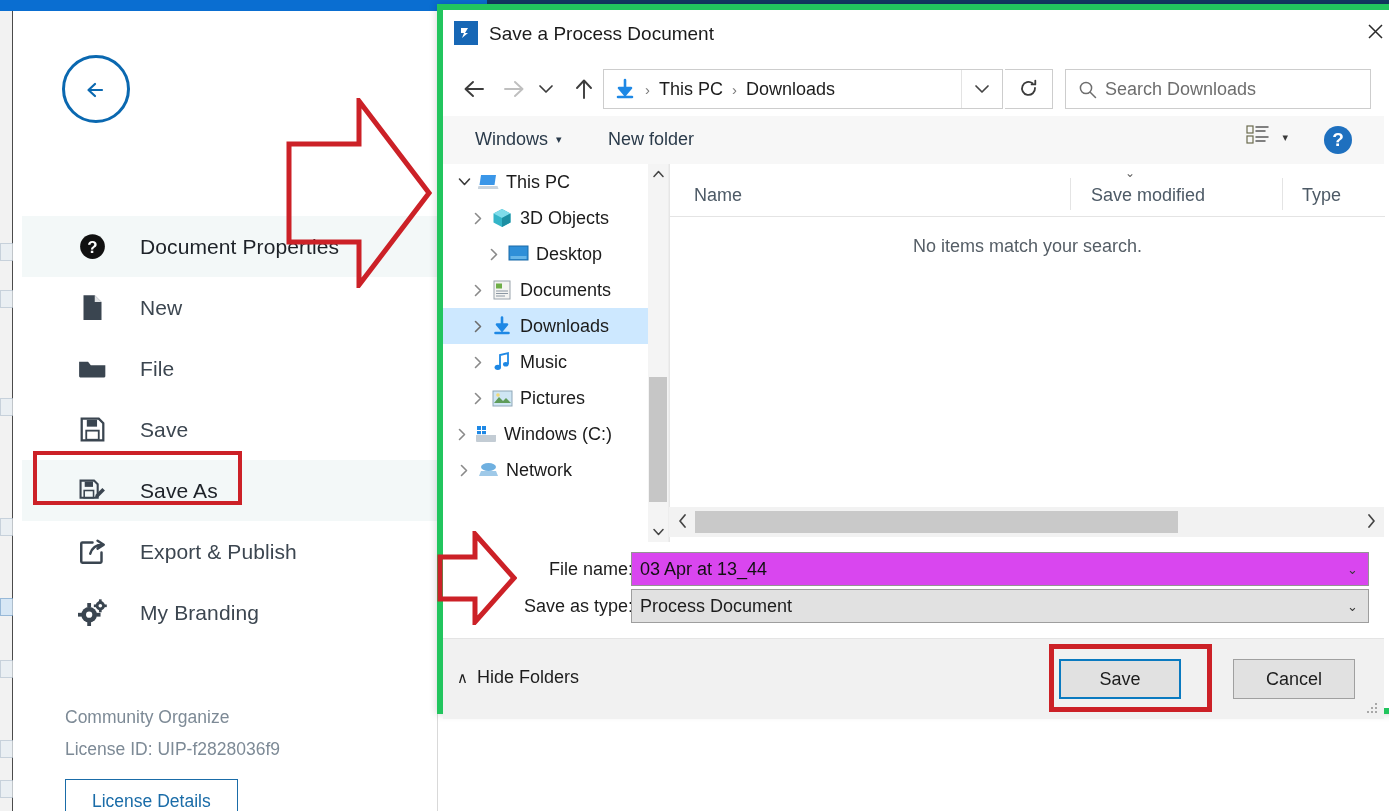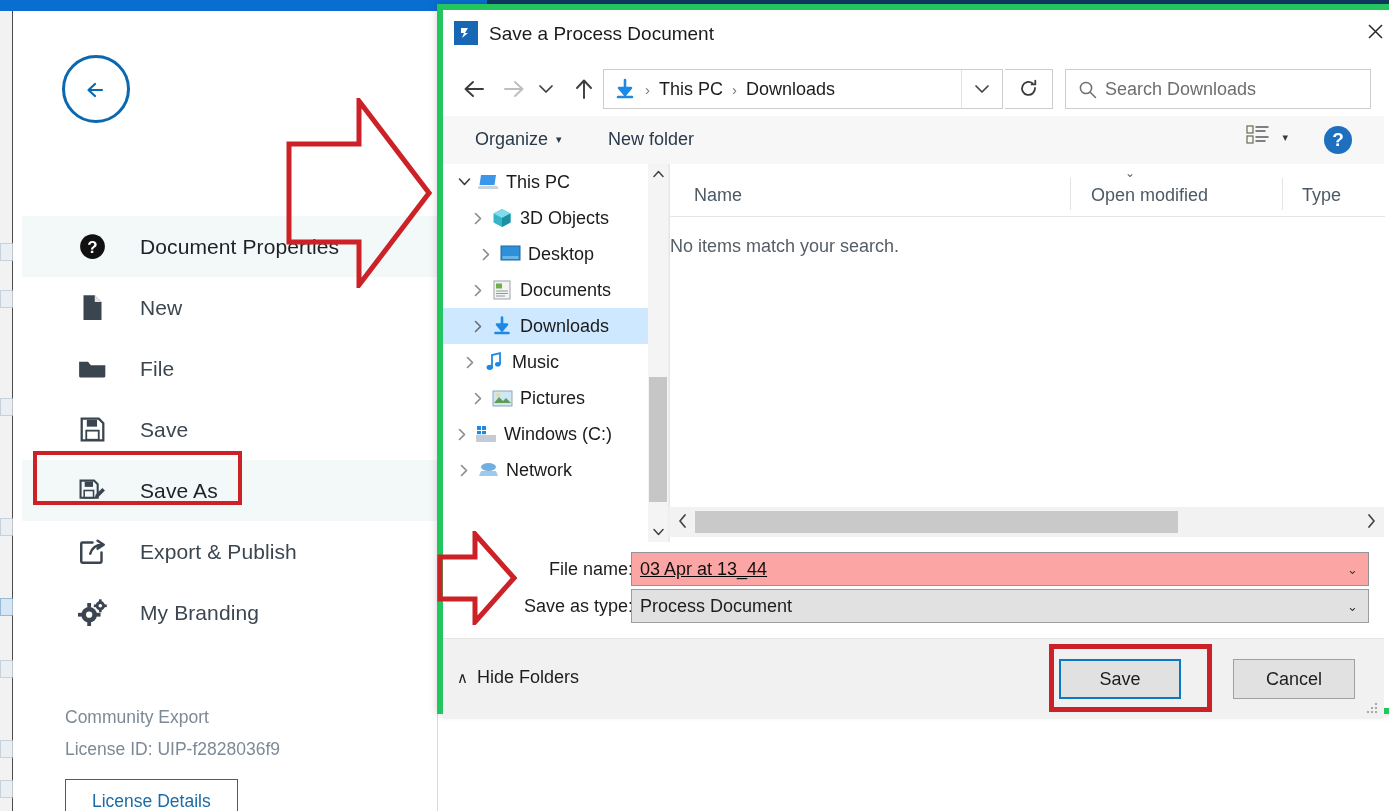--- a/index.html
+++ b/index.html
@@ -365,21 +365,21 @@
   }
   #sort-indicator {
     position: absolute;
     left: 455px; top: 2px;
     color: #636363; font-size: 12px;
   }
   #empty-message {
     position: absolute;
     top: 72px;
     width: 715px;
-    text-align: left;
+    text-align: center;
     font-size: 18px;
     color: #555e66;
   }
 
   #hscrollbar {
     position: absolute;
     left: 226px; top: 497px;
     width: 715px; height: 30px;
     background: #f2f2f2;
     display: flex; align-items: center;
@@ -411,25 +411,24 @@
     width: 110px;
     text-align: right;
     font-size: 18px;
     color: #1d1d1d;
   }
   #filename-input {
     position: absolute;
     left: 188px;
     width: 738px; height: 34px;
     border: 1px solid #949494;
-    background: #fca5a5;
+    background: #d946ef;
     box-sizing: border-box;
     display: flex; align-items: center;
     cursor: text;
-    text-decoration: underline;
   }
   #filename-value {
     font-size: 18px; color: #111111; margin-left: 8px;
   }
   #filetype-select {
     position: absolute;
     left: 188px;
     width: 738px; height: 34px;
     border: 1px solid #9e9e9e;
     background: #e1e1e1;
@@ -610,21 +609,21 @@
               <rect x="22.8" y="4.8" width="3" height="2.4"></rect>
           </g>
           <circle cx="10" cy="14" r="2.8" fill="#ffffff"></circle>
           <circle cx="20" cy="6" r="1.6" fill="#ffffff"></circle>
         </svg>
       </span>
       <span class="mi-label">My Branding</span>
     </div>
 
     <div id="license-block">
-      <div class="license-line">Community Export</div>
+      <div class="license-line">Community Organize</div>
       <div class="license-line">License ID: UIP-f2828036f9</div>
       <div id="license-details-button">License Details</div>
     </div>
   </div>
 </div>
 
 <div id="save-dialog">
 
   <div id="dlg-titlebar">
     <div id="dlg-app-icon">
@@ -692,21 +691,21 @@
             <circle cx="8" cy="8" r="5.6" stroke="#6e6e6e" stroke-width="1.5" fill="none"></circle>
             <path d="M12.2 12.2 L17.5 17.5" stroke="#6e6e6e" stroke-width="1.5" stroke-linecap="round"></path>
           </svg>
       </span>
       <span id="search-placeholder">Search Downloads</span>
     </div>
   </div>
 
   <div id="dlg-toolbar">
     <div id="organize-btn">
-      <span>Organize</span>
+      <span>Windows</span>
       <span style="margin-left:8px;font-size:11px;">▾</span>
     </div>
     <div id="newfolder-btn">New folder</div>
     <div id="view-btn">
       <span>
         <svg width="24" height="22" viewBox="0 0 24 22">
           <rect x="1" y="2" width="6" height="7" fill="none" stroke="#6b6b4e" stroke-width="1.2"></rect>
           <rect x="1" y="12" width="6" height="7" fill="none" stroke="#6b6b4e" stroke-width="1.2"></rect>
           <path d="M10 3 H22 M10 7 H19 M10 13 H22 M10 17 H19" stroke="#5a5a5a" stroke-width="1.5" stroke-linecap="round"></path>
         </svg>
@@ -741,21 +740,21 @@
       <span class="tree-icon">
         <svg width="20" height="20" viewBox="0 0 20 20">
             <path d="M10 1 L18.5 5.5 V14.5 L10 19 L1.5 14.5 V5.5 Z" fill="#34b5c8"></path>
             <path d="M10 1 L18.5 5.5 L10 10 L1.5 5.5 Z" fill="#7fdcea"></path>
             <path d="M10 10 L18.5 5.5 V14.5 L10 19 Z" fill="#1d8fa3"></path>
           </svg>
       </span>
       <span class="tree-label">3D Objects</span>
     </div>
 
-    <div class="tree-item" style="padding-left:32px">
+    <div class="tree-item" style="padding-left:40px">
       <span class="tree-chevron">
         <svg width="10" height="13" viewBox="0 0 10 13">
             <path d="M2.5 1.5 L7.5 6.5 L2.5 11.5" stroke="#8a8a8a" stroke-width="1.6" fill="none" stroke-linecap="round" stroke-linejoin="round"></path>
           </svg>
       </span>
       <span class="tree-icon">
         <svg width="21" height="18" viewBox="0 0 21 18">
             <rect x="1" y="1" width="19" height="14" fill="#2f8fd8" stroke="#1a6aa8" stroke-width="1"></rect>
             <rect x="2.5" y="11" width="16" height="3" fill="#68b6e8"></rect>
           </svg>
@@ -786,21 +785,21 @@
           </svg>
       </span>
       <span class="tree-icon">
         <svg width="20" height="20" viewBox="0 0 20 20">
             <path d="M10 1.5 v8 M5 8.5 l5 6 l5 -6 z M3.5 17 h13" stroke="#1e88e5" stroke-width="2.6" fill="#1e88e5" stroke-linecap="round" stroke-linejoin="round"></path>
           </svg>
       </span>
       <span class="tree-label">Downloads</span>
     </div>
 
-    <div class="tree-item" style="padding-left:16px">
+    <div class="tree-item" style="padding-left:24px">
       <span class="tree-chevron">
         <svg width="10" height="13" viewBox="0 0 10 13">
             <path d="M2.5 1.5 L7.5 6.5 L2.5 11.5" stroke="#8a8a8a" stroke-width="1.6" fill="none" stroke-linecap="round" stroke-linejoin="round"></path>
           </svg>
       </span>
       <span class="tree-icon">
         <svg width="18" height="20" viewBox="0 0 18 20">
             <path d="M7 15 V3 L15 1.2 V12" stroke="#1e88e5" stroke-width="1.8" fill="none"></path>
             <ellipse cx="4.8" cy="15.3" rx="3.2" ry="2.6" fill="#1e88e5"></ellipse>
             <ellipse cx="12.8" cy="12.3" rx="2.8" ry="2.3" fill="#1e88e5"></ellipse>
@@ -874,21 +873,21 @@
           <path d="M1 1.5 L5.5 6.5 L10 1.5" stroke="#444" stroke-width="1.5" fill="none" stroke-linecap="round" stroke-linejoin="round"></path>
         </svg>
     </div>
   </div>
 
   <div id="file-panel">
     <div id="col-header">
       <div class="col" id="col-name">Name</div>
       <div class="col-div" style="left:400px"></div>
       <div id="sort-indicator">⌄</div>
-      <div class="col" id="col-date">Open modified</div>
+      <div class="col" id="col-date">Save modified</div>
       <div class="col-div" style="left:612px"></div>
       <div class="col" id="col-type">Type</div>
     </div>
     <div id="empty-message">No items match your search.</div>
   </div>
 
   <div id="hscrollbar">
     <div class="h-arrow">
       <svg width="9" height="14" viewBox="0 0 9 14">
           <path d="M7 1 L2 7 L7 13" stroke="#444" stroke-width="1.7" fill="none" stroke-linecap="round" stroke-linejoin="round"></path>

